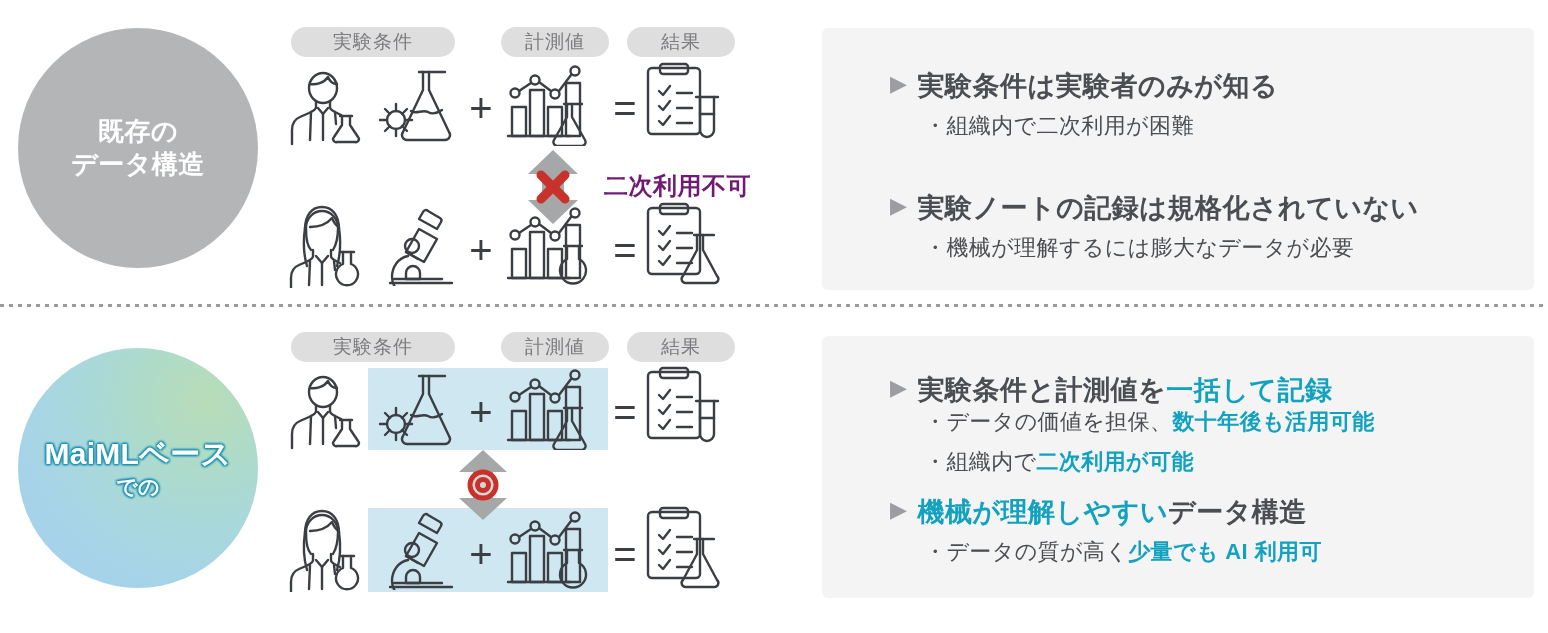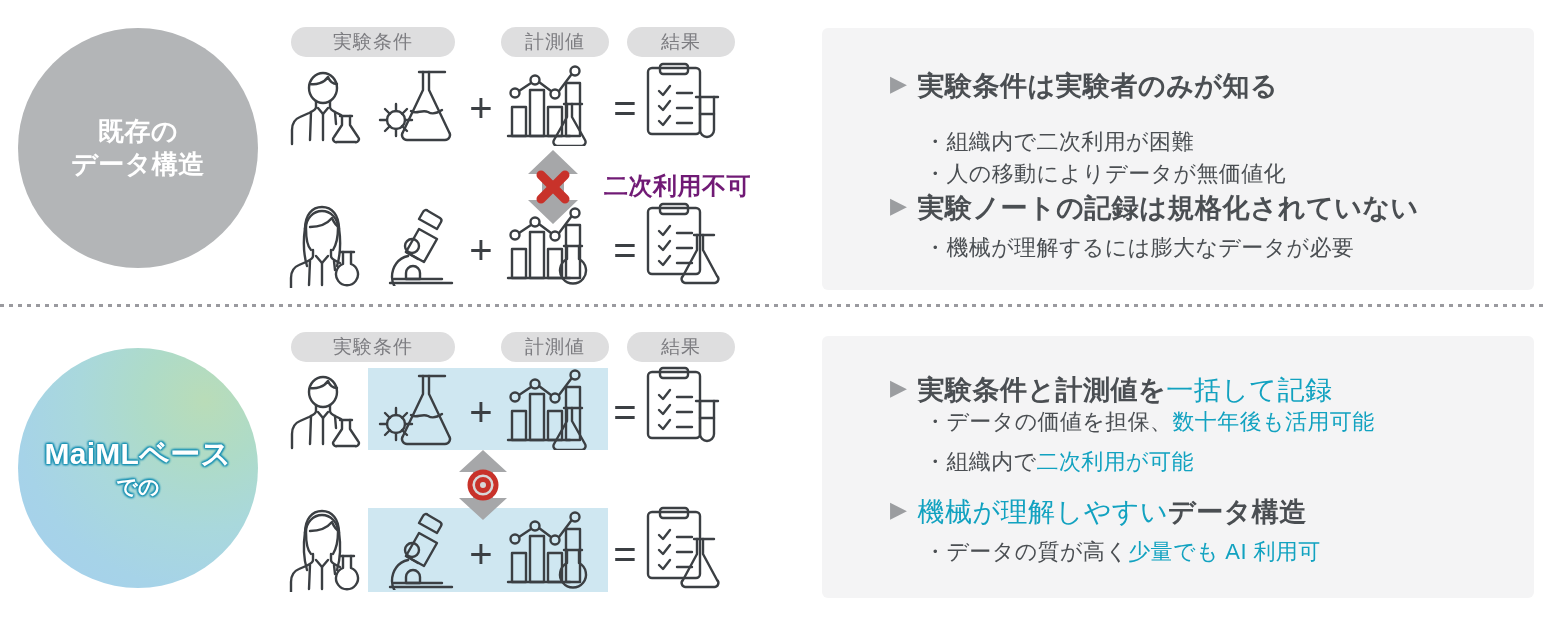--- a/index.html
+++ b/index.html
@@ -77,21 +77,21 @@
     display:flex;align-items:flex-start;font-size:27px;font-weight:bold;
     color:#4a4e52;line-height:1.2;letter-spacing:.5px;white-space:nowrap;
   }
   .bl-head .tri{
     color:#9b9da0;font-size:22px;margin-right:10px;line-height:1.3;
   }
   .bl-sub{
     font-size:22px;color:#4a4e52;line-height:1.45;letter-spacing:.4px;
     margin-left:34px;white-space:nowrap;
   }
-  .t{color:#12a2c0;font-weight:normal;}
+  .t{color:#12a2c0;font-weight:bold;}
 </style>
 </head>
 <body>
 
 <div class="stage">
 
   <div class="divider"></div>
 
   <div class="circle circle-top">
     <div>
@@ -262,22 +262,21 @@
   <div class="panel" style="left:822px;top:28px;width:712px;height:262px;"></div>
   <svg class="panel-notch" style="left:752px;top:140px;" width="74" height="58">
     <polygon points="74,0 74,52 0,52" fill="#f4f4f5"></polygon>
   </svg>
 
   <div class="bullet-block" style="left:890px;top:70px;">
     <div class="bl-head">
       <span class="tri">▶</span>
       <span>実験条件は実験者のみが知る</span>
     </div>
-    <div class="bl-sub" style="margin-top:24px;">・組織内で二次利用が困難</div>
-    <div class="bl-sub">・人の移動によりデータが無価値化</div>
+    <div class="bl-sub" style="margin-top:8px;">・組織内で二次利用が困難</div>
   </div>
 
   <div class="bullet-block" style="left:890px;top:192px;">
     <div class="bl-head">
       <span class="tri">▶</span>
       <span>実験ノートの記録は規格化されていない</span>
     </div>
     <div class="bl-sub" style="margin-top:8px;">・機械が理解するには膨大なデータが必要</div>
   </div>
 

